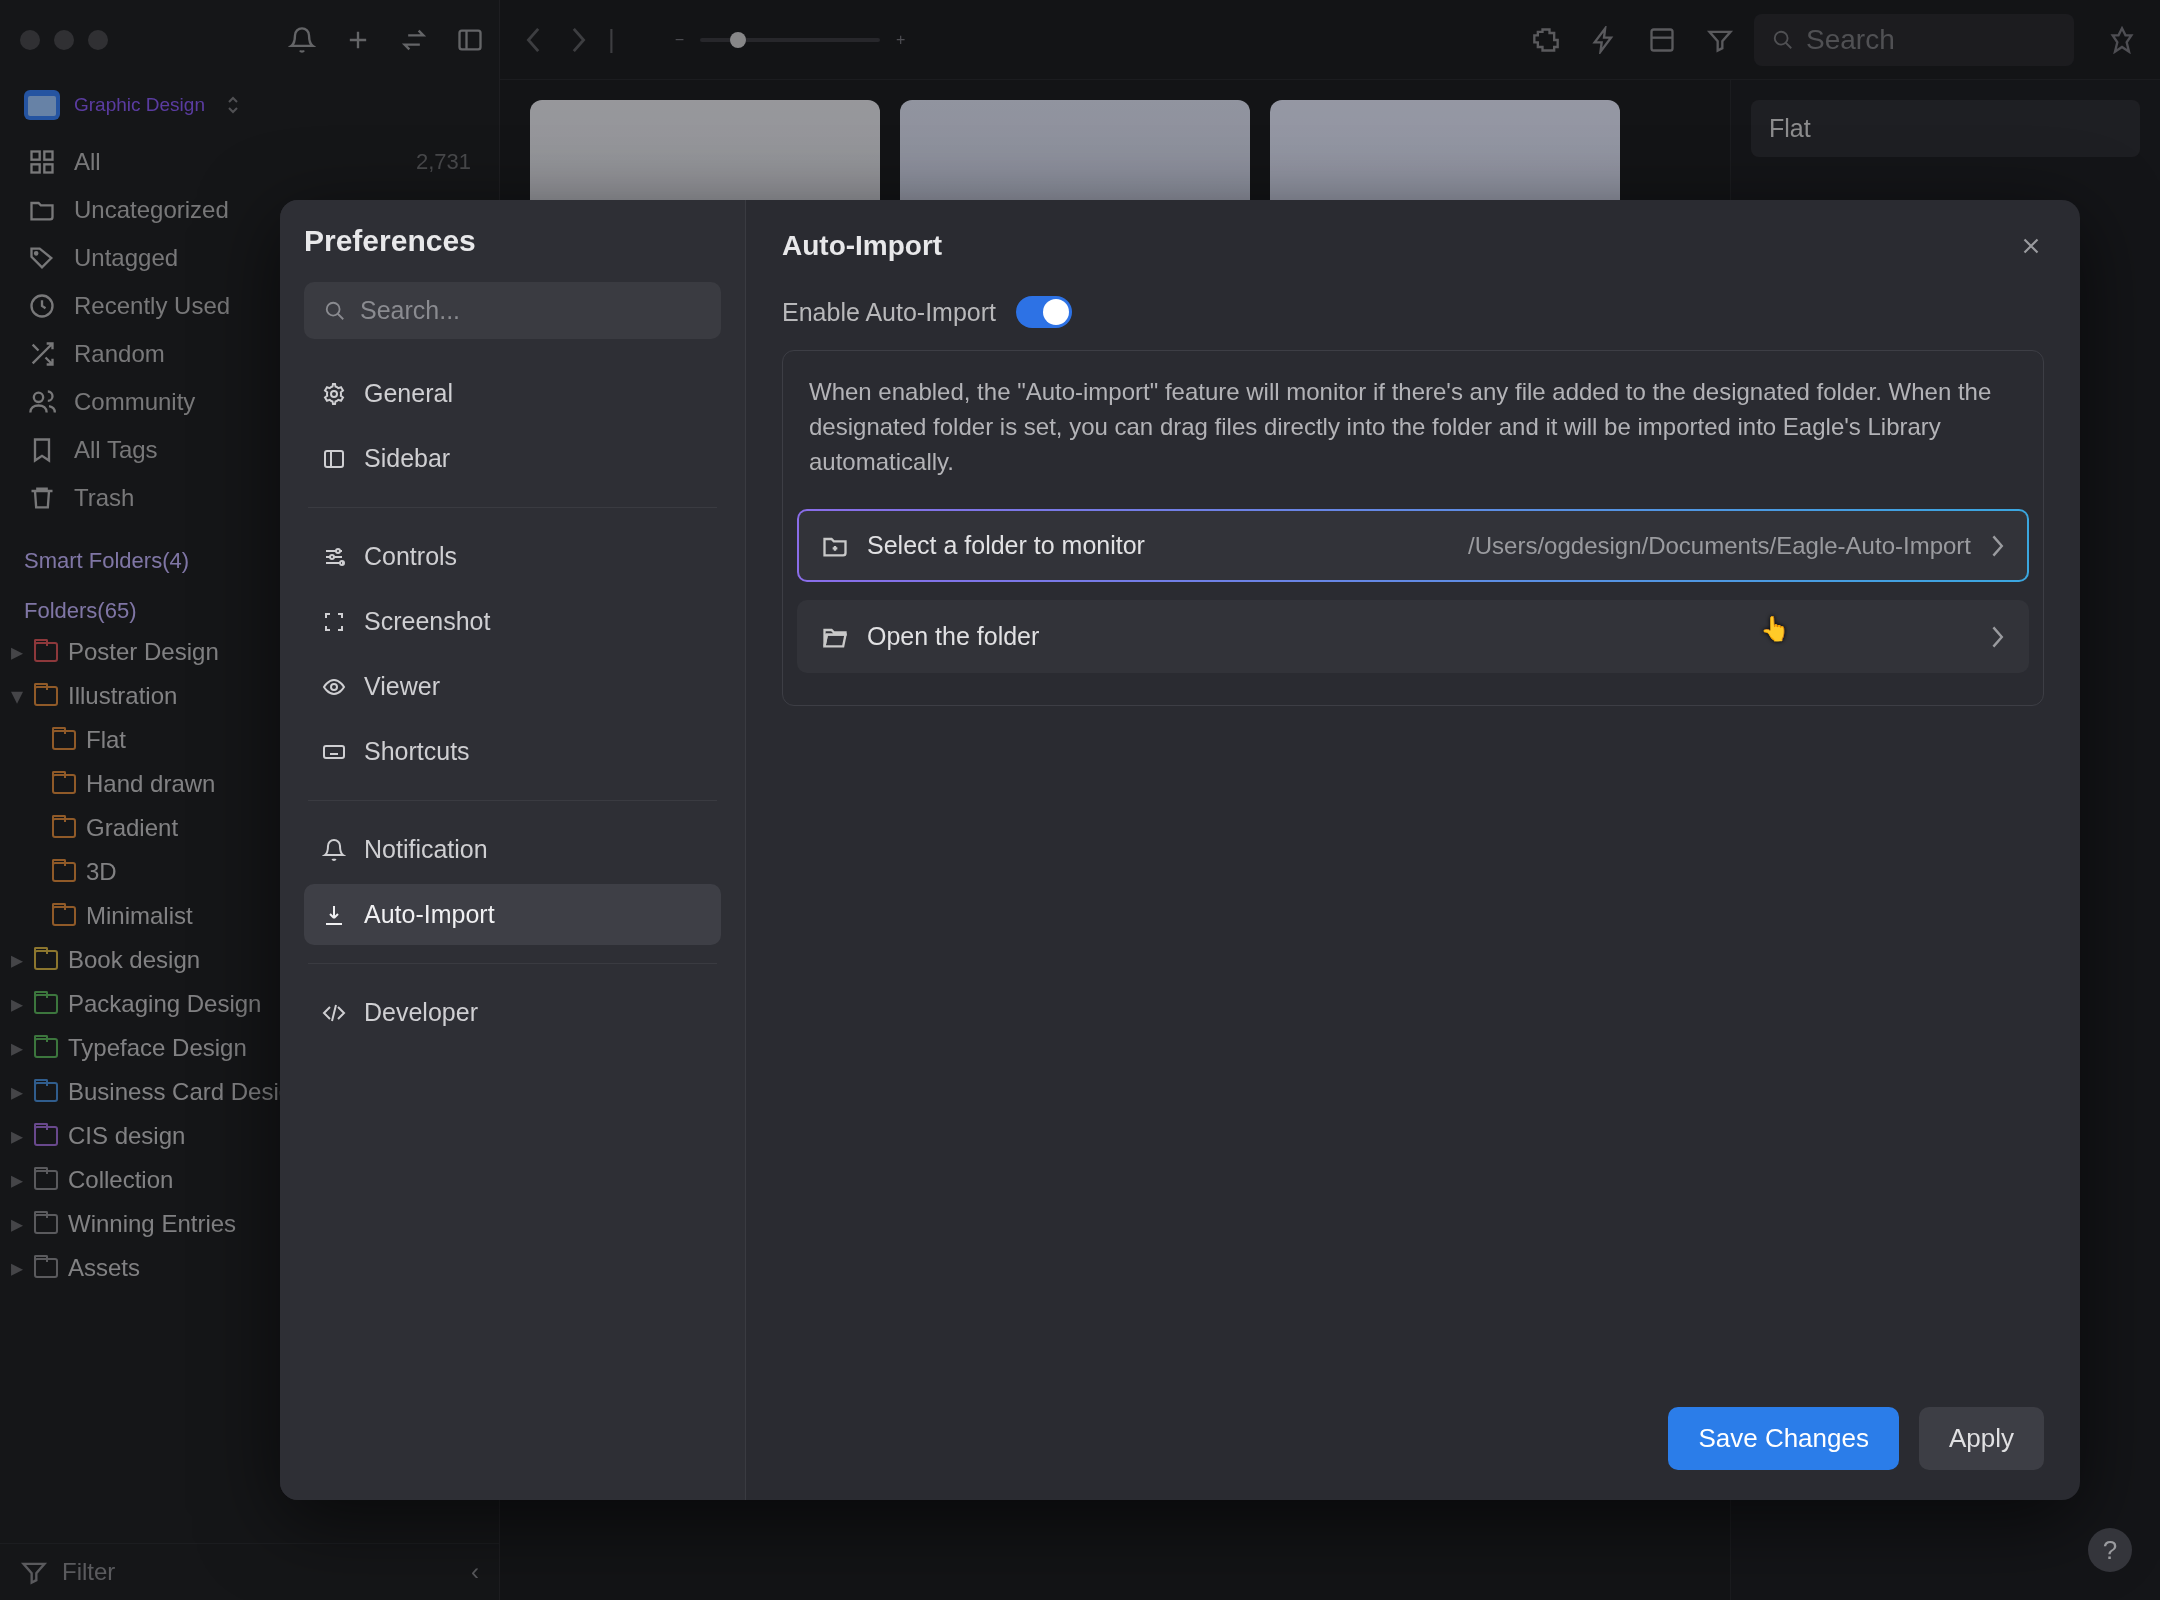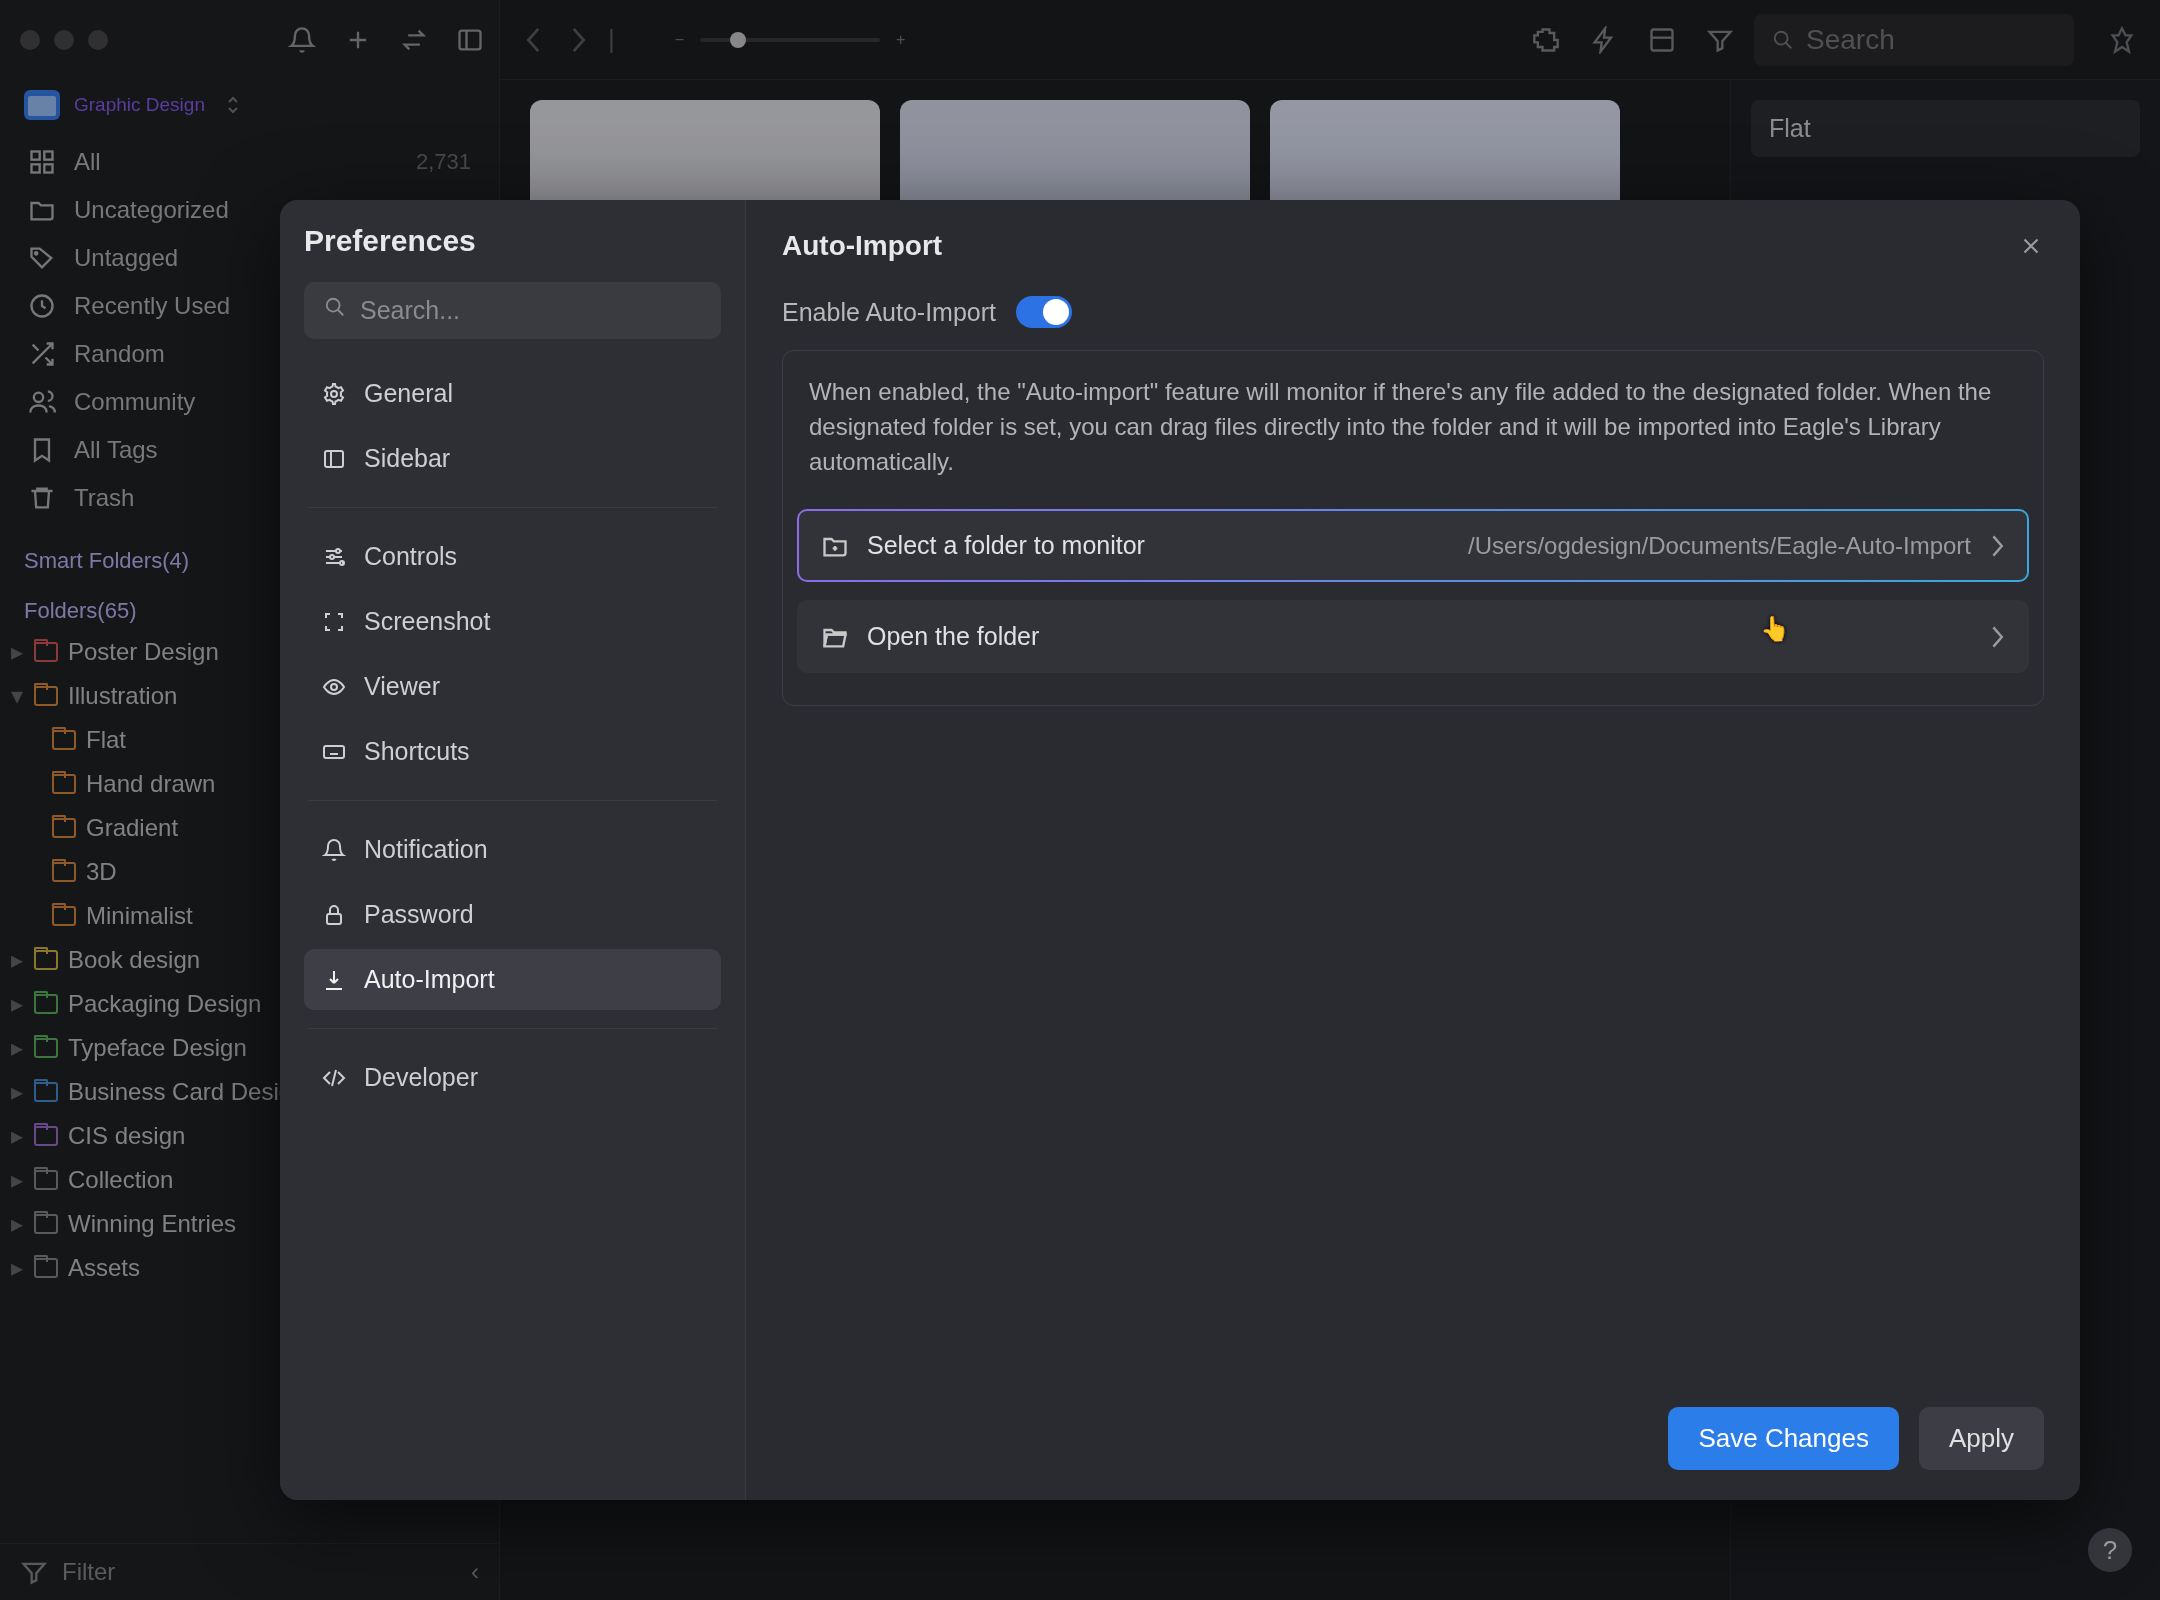--- a/index.html
+++ b/index.html
@@ -133,21 +133,21 @@
   position:absolute;left:280px;top:200px;width:1800px;height:1300px;
   background:#2a2b31;border-radius:18px;display:flex;overflow:hidden;
   box-shadow:0 20px 80px rgba(0,0,0,0.6);
 }
 .modal-sidebar{
   width:466px;background:#2e2f35;border-right:1px solid #3a3b41;
   padding:24px;display:flex;flex-direction:column;
 }
 .modal-title{font-size:30px;font-weight:600;color:#e8e8ea;margin-bottom:24px;}
 .pref-search{
-  background:#3a3b41;border-radius:10px;padding:14px 20px;display:flex;align-items:flex-start;gap:14px;
+  background:#3a3b41;border-radius:10px;padding:14px 20px;display:flex;align-items:center;gap:14px;
   color:#8a8b90;font-size:25px;margin-bottom:24px;
 }
 .pref-items{display:flex;flex-direction:column;gap:4px;}
 .pref-item{
   display:flex;align-items:center;gap:18px;padding:16px 18px;border-radius:10px;
   color:#cfcfd2;font-size:25px;
 }
 .pref-item.sel{background:#3e3f46;color:#f0f0f2;}
 .pref-divider{height:1px;background:#3a3b41;margin:14px 4px;}
 .modal-main{flex:1;display:flex;flex-direction:column;padding:30px 36px;}
@@ -534,29 +534,20 @@
       </div>
       <div class="pref-divider"></div>
       <div class="pref-item">
         <span>
             <svg width="24" height="24" viewBox="0 0 24 24" fill="none" stroke="currentColor" stroke-width="2">
               <path d="M18 8a6 6 0 10-12 0c0 7-3 9-3 9h18s-3-2-3-9M13.7 21a2 2 0 01-3.4 0"></path>
             </svg>
           </span>
         <span>Notification</span>
       </div>
-      <div class="pref-item">
-        <span>
-            <svg width="24" height="24" viewBox="0 0 24 24" fill="none" stroke="currentColor" stroke-width="2">
-              <rect x="5" y="11" width="14" height="10" rx="2"></rect>
-              <path d="M8 11V7a4 4 0 118 0v4"></path>
-            </svg>
-          </span>
-        <span>Password</span>
-      </div>
       <div class="pref-item sel">
         <span>
             <svg width="24" height="24" viewBox="0 0 24 24" fill="none" stroke="currentColor" stroke-width="2">
               <path d="M12 3v12m0 0l-4-4m4 4l4-4M4 21h16"></path>
             </svg>
           </span>
         <span>Auto-Import</span>
       </div>
       <div class="pref-divider"></div>
       <div class="pref-item">

